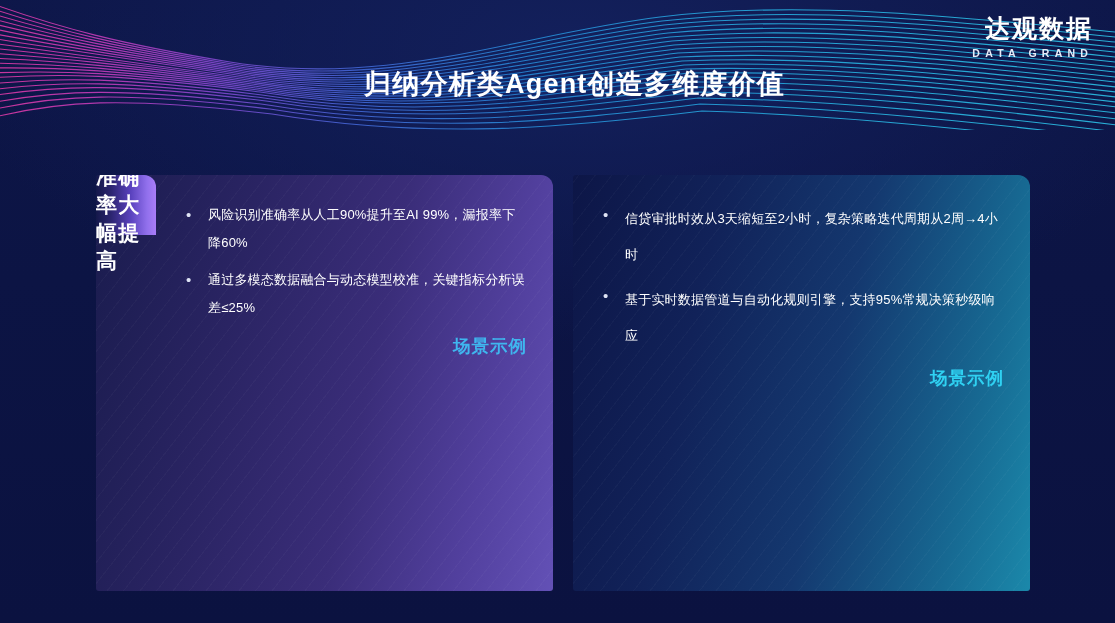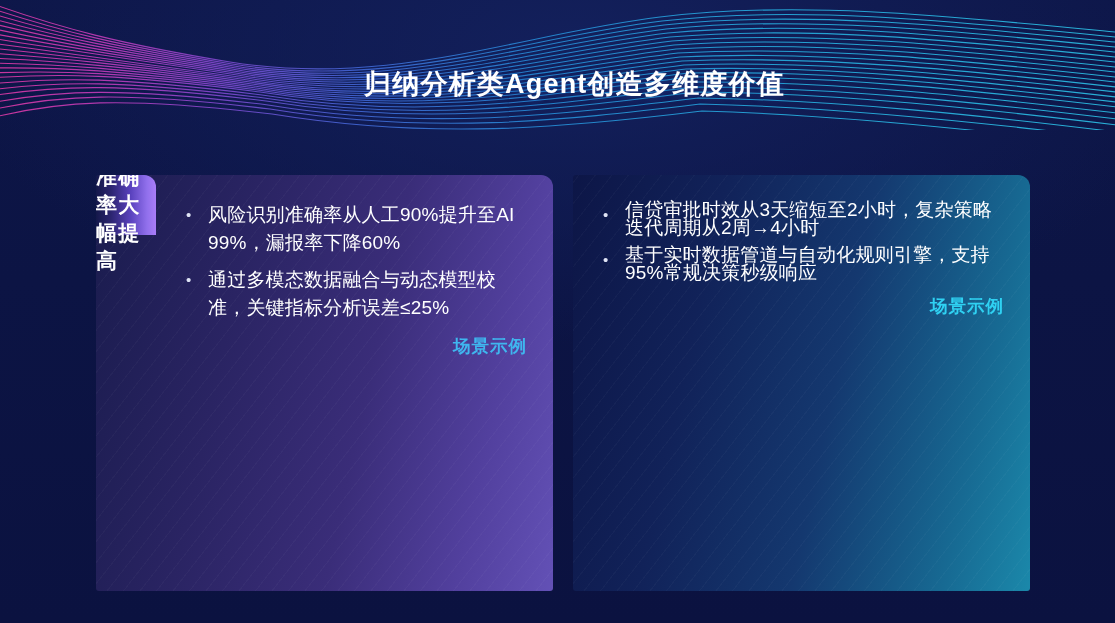--- a/index.html
+++ b/index.html
@@ -149,26 +149,26 @@
   .bullet-dot {
     flex:0 0 26px;
     color:#dfe4f5;
     font-size:15px;
     line-height:28px;
     text-align:left;
     padding-left:4px;
   }
   .bullet-text {
     flex:1 1 auto;
-    font-size:19px;
+    font-size:13px;
     line-height:28px;
     color:#ffffff;
     letter-spacing:.2px;
   }
-  .card-right .bullet-text { line-height:18px; }
+  .card-right .bullet-text { line-height:36px; }
 
   
   .scenario-title {
     margin-top:12px;
     text-align:right;
     font-size:17.5px;
     font-weight:bold;
     letter-spacing:1px;
   }
   .card-left  .scenario-title { color:#3fb6ef; }
@@ -219,20 +219,24 @@
       <path d="M-10,78 C60,73 120,74 260,92 C420,118 550,94 690,77 C830,75 980,91 1125,108"></path>
       <path d="M-10,84 C60,77 120,77 262,95 C422,121 552,99 692,82 C832,81 982,97 1125,114"></path>
       <path d="M-10,90 C60,81 120,80 264,98 C424,124 554,104 694,87 C834,87 984,103 1125,120"></path>
       <path d="M-10,96 C60,85 120,83 266,101 C426,127 556,109 696,92 C836,93 986,109 1125,126"></path>
       <path d="M-10,103 C60,90 120,87 268,105 C428,131 558,115 698,98 C838,100 988,116 1125,133"></path>
       <path d="M-10,110 C60,95 120,91 270,109 C430,135 560,121 700,104 C840,107 990,123 1125,140"></path>
       <path d="M-10,118 C60,101 120,96 272,114 C432,140 562,128 702,111 C842,115 992,131 1125,148"></path>
     </g>
   </svg>
 
+  <div class="logo">
+    <div class="logo-cn">达观数据</div>
+    <div class="logo-en">DATA GRAND</div>
+  </div>
 
   <div class="page-title">归纳分析类Agent创造多维度价值</div>
 
   <div class="cards">
 
     <div class="card card-left">
       <div class="card-header">
         <span class="card-header-title">分析准确率大幅提高</span>
       </div>
       <div class="card-body">

